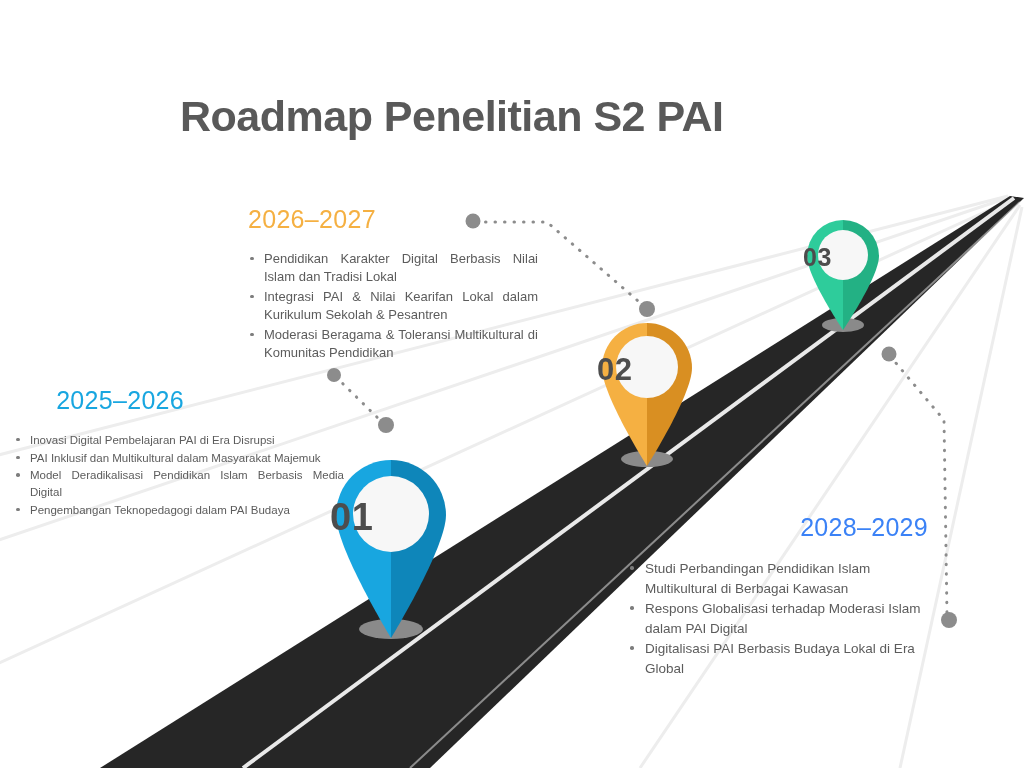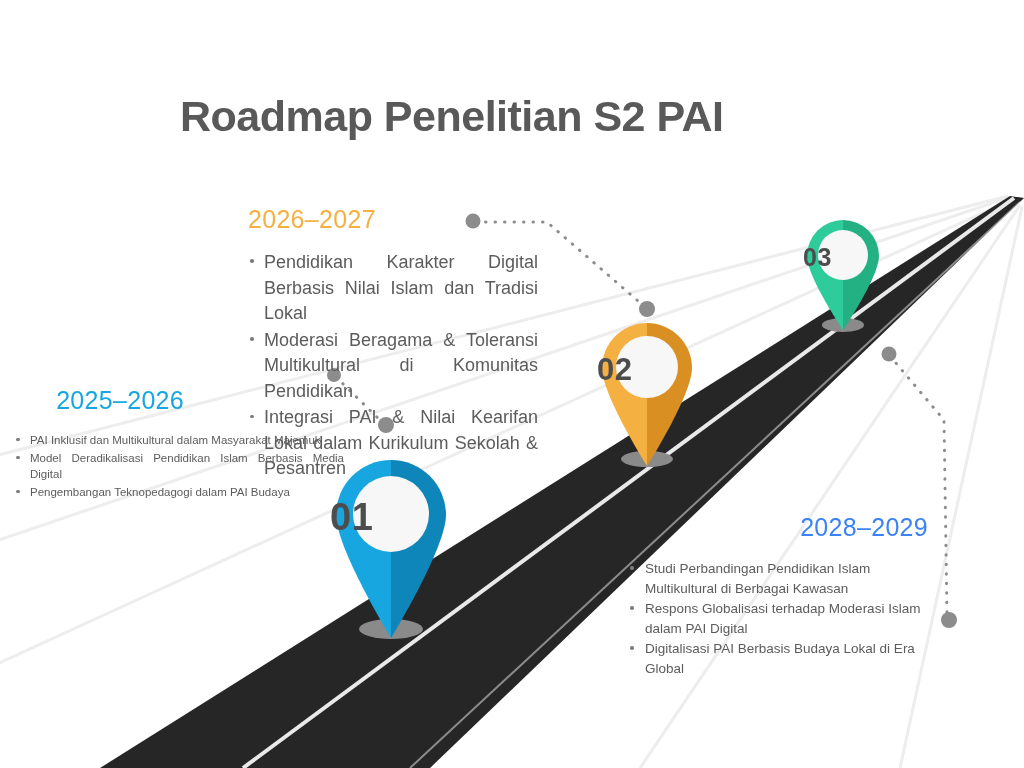--- a/index.html
+++ b/index.html
@@ -59,21 +59,21 @@
 
   
   #block-2025 { left: 14px; top: 360px; width: 330px; }
   #block-2025 .year { text-align: right; padding-right: 160px; }
   #block-2025 ul.bullets { margin-top: 17px; font-size: 11.5px; line-height: 1.45; text-align: justify; }
   #block-2025 ul.bullets li { padding-left: 16px; }
 
   
   #block-2026 { left: 248px; top: 205px; width: 290px; }
   #block-2026 .year { text-align: left; }
-  #block-2026 ul.bullets { margin-top: 16px; font-size: 18px; line-height: 1.42; text-align: justify; }
+  #block-2026 ul.bullets { margin-top: 16px; font-size: 13px; line-height: 1.42; text-align: justify; }
   #block-2026 ul.bullets li { padding-left: 16px; }
 
   
   #block-2028 { left: 628px; top: 513px; width: 308px; }
   #block-2028 .year { text-align: right; padding-right: 8px; }
   #block-2028 ul.bullets { margin-top: 17px; font-size: 13.5px; line-height: 1.45; }
   #block-2028 ul.bullets li { padding-left: 17px; }
 
   
   .pin { position: absolute; }
@@ -136,28 +136,29 @@
       <circle cx="949" cy="620" r="8"></circle>
     </g>
   </svg>
 
   <div class="title">Roadmap Penelitian S2 PAI</div>
 
   <div class="block" id="block-2026">
     <div class="year c-amber">2026–2027</div>
     <ul class="bullets">
       <li>Pendidikan Karakter Digital Berbasis Nilai Islam dan Tradisi Lokal</li>
+      <li>Integrasi PAI &amp; Nilai Kearifan Lokal dalam Kurikulum Sekolah &amp; Pesantren</li>
       <li>Moderasi Beragama &amp; Toleransi Multikultural di Komunitas Pendidikan</li>
-      <li>Integrasi PAI &amp; Nilai Kearifan Lokal dalam Kurikulum Sekolah &amp; Pesantren</li>
     </ul>
   </div>
 
   <div class="block" id="block-2025">
     <div class="year c-blue">2025–2026</div>
     <ul class="bullets">
+      <li>Inovasi Digital Pembelajaran PAI di Era Disrupsi</li>
       <li>PAI Inklusif dan Multikultural dalam Masyarakat Majemuk</li>
       <li>Model Deradikalisasi Pendidikan Islam Berbasis Media Digital</li>
       <li>Pengembangan Teknopedagogi dalam PAI Budaya</li>
     </ul>
   </div>
 
   <div class="block" id="block-2028">
     <div class="year c-green">2028–2029</div>
     <ul class="bullets">
       <li>Studi Perbandingan Pendidikan Islam Multikultural di Berbagai Kawasan</li>

